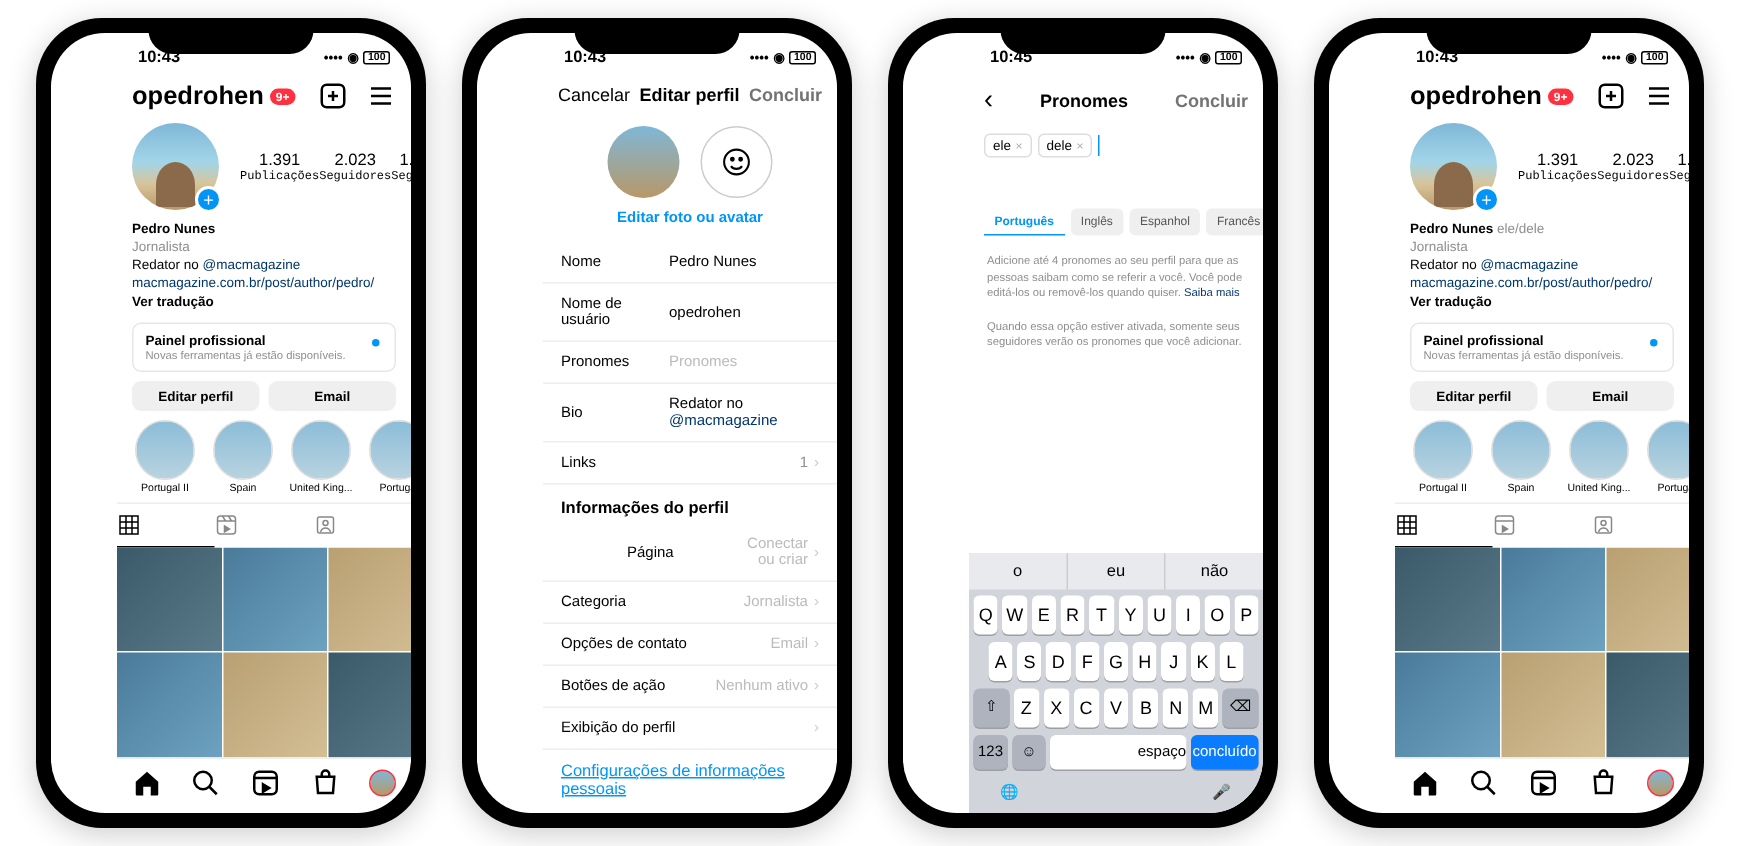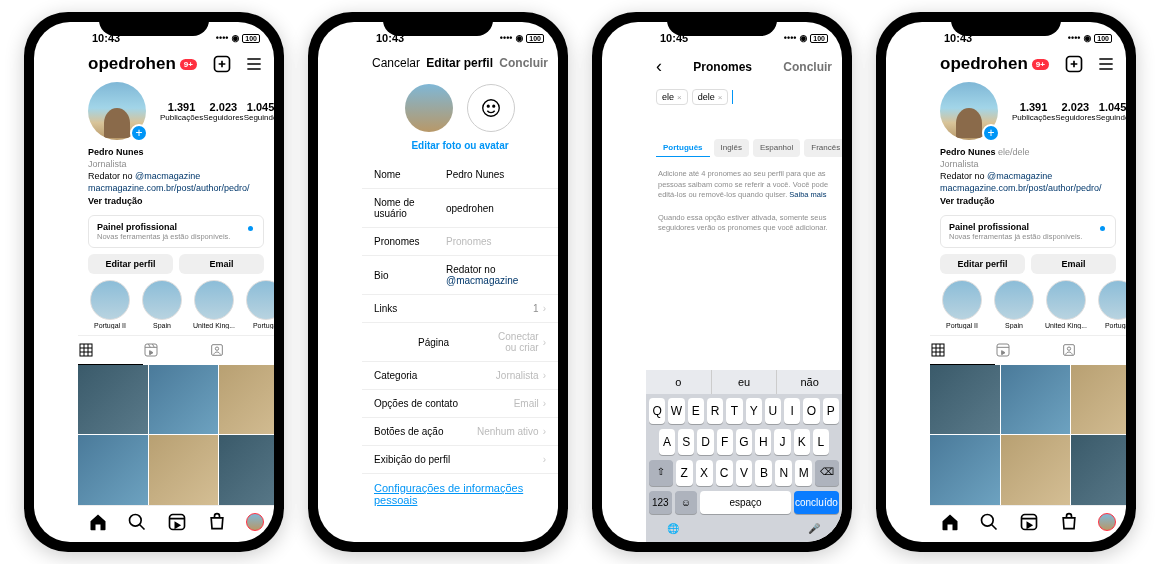--- a/index.html
+++ b/index.html
@@ -16,22 +16,22 @@
   .username { font-size: 17px; font-weight: 700; display: flex; align-items: center; gap: 4px; }
   .badge9 { background: #ff3040; color: #fff; font-size: 8px; border-radius: 8px; padding: 1px 4px; font-weight: 700; }
   .top-icons { display: flex; gap: 12px; align-items: center; }
   .profile-stats { display: flex; align-items: center; padding: 4px 10px; gap: 14px; }
   .avatar-wrap { position: relative; width: 58px; height: 58px; }
   .avatar { width: 58px; height: 58px; border-radius: 50%; background: linear-gradient(180deg,#7fb7d6 0%,#a2d5e8 45%,#d8c49a 70%,#b89868 100%); position: relative; overflow: hidden; }
   .avatar::after { content:""; position:absolute; bottom:2px; left:50%; transform:translateX(-50%); width:26px; height:30px; background:#8a6a4a; border-radius:50% 50% 0 0; }
   .add-btn { position: absolute; bottom: -2px; right: -2px; width: 18px; height: 18px; background: #0095f6; border: 2px solid #fff; border-radius: 50%; color: #fff; font-size: 12px; line-height: 14px; text-align: center; }
   .stats { display: flex; flex: 1; justify-content: space-around; }
   .stat { text-align: center; }
-  .stat-n { font-weight: 700; font-size: 11px; }
-  .stat-l { font-size: 8px; }
+  .stat-n { font-weight: 400; font-size: 11px; }
+  .stat-l { font-size: 8px; font-family: Liberation Mono, monospace; }
   .bio { padding: 2px 10px; font-size: 9px; line-height: 1.35; }
   .bio .name { font-weight: 600; }
   .bio .cat { color: #8e8e8e; }
   .bio .link { color: #00376b; }
   .bio .pronouns { color: #8e8e8e; font-weight: 400; }
   .panel { margin: 6px 10px; padding: 6px 8px; border: 1px solid #e6e6e6; border-radius: 6px; position: relative; }
   .panel-t { font-weight: 600; font-size: 9px; }
   .panel-s { font-size: 7.5px; color: #8e8e8e; }
   .panel-dot { position: absolute; top: 10px; right: 10px; width: 5px; height: 5px; background: #0095f6; border-radius: 50%; }
   .action-row { display: flex; gap: 6px; padding: 0 10px; }
@@ -80,21 +80,21 @@
   .toggle { width: 36px; height: 20px; background: #0095f6; border-radius: 10px; position: relative; }
   .toggle::after { content: ""; position: absolute; right: 2px; top: 2px; width: 16px; height: 16px; background: #fff; border-radius: 50%; }
   .keyboard { background: #d1d4da; margin-top: auto; padding: 4px 3px 8px; }
   .sugg-row { display: flex; background: #e8eaee; margin: -4px -3px 4px; }
   .sugg { flex: 1; text-align: center; padding: 6px 0; font-size: 11px; border-right: 1px solid #ccc; }
   .sugg:last-child { border-right: none; }
   .krow { display: flex; gap: 3px; justify-content: center; margin-bottom: 5px; }
   .key { background: #fff; border-radius: 4px; flex: 1; text-align: center; padding: 6px 0; font-size: 12px; font-weight: 400; box-shadow: 0 1px 0 rgba(0,0,0,.25); }
   .key.fn { background: #aeb3bd; font-size: 10px; }
   .key.wide { flex: 1.4; }
-  .key.space { flex: 4; font-size: 10px; }
+  .key.space { flex: 4; font-size: 10px; text-align: right; }
   .key.done { background: #0a7cff; color: #fff; font-size: 10px; flex: 2; }
   .kbd-bottom { display: flex; justify-content: space-between; padding: 4px 18px 0; }
   .back-arrow { font-size: 18px; }
 
   svg { display: block; }
 </style>
 </head>
 <body>
 
 <div class="phone">
@@ -289,20 +289,21 @@
         </div>
       <div class="form-row">
           <div class="lab">Bio</div>
           <div class="val"><span> Redator no </span><span class="tag">@macmagazine</span></div>
         </div>
       <div class="form-row">
           <div class="lab">Links</div>
           <div class="val" style="text-align:right;color:#8e8e8e;">1</div>
           <span class="arrow">›</span>
         </div>
+      <div class="section-hdr">Informações do perfil</div>
       <div class="form-row">
           <div class="lab" style="width:90px;margin-left:44px;">Página</div>
           <div class="val ph" style="text-align:right;">Conectar ou criar</div>
           <span class="arrow">›</span>
         </div>
       <div class="form-row">
           <div class="lab" style="width:90px;">Categoria</div>
           <div class="val ph" style="text-align:right;">Jornalista</div>
           <span class="arrow">›</span>
         </div>

